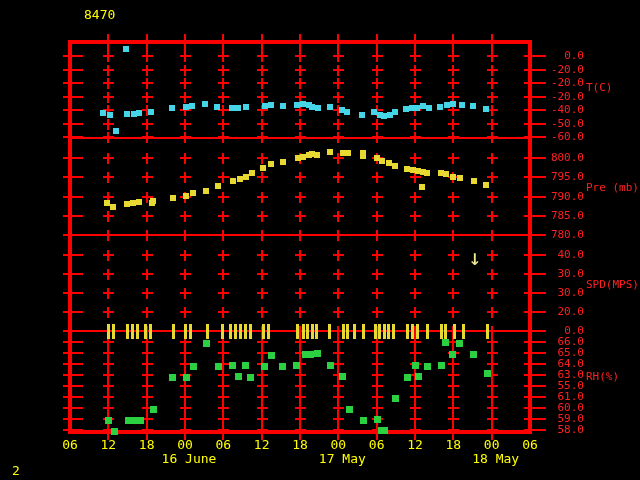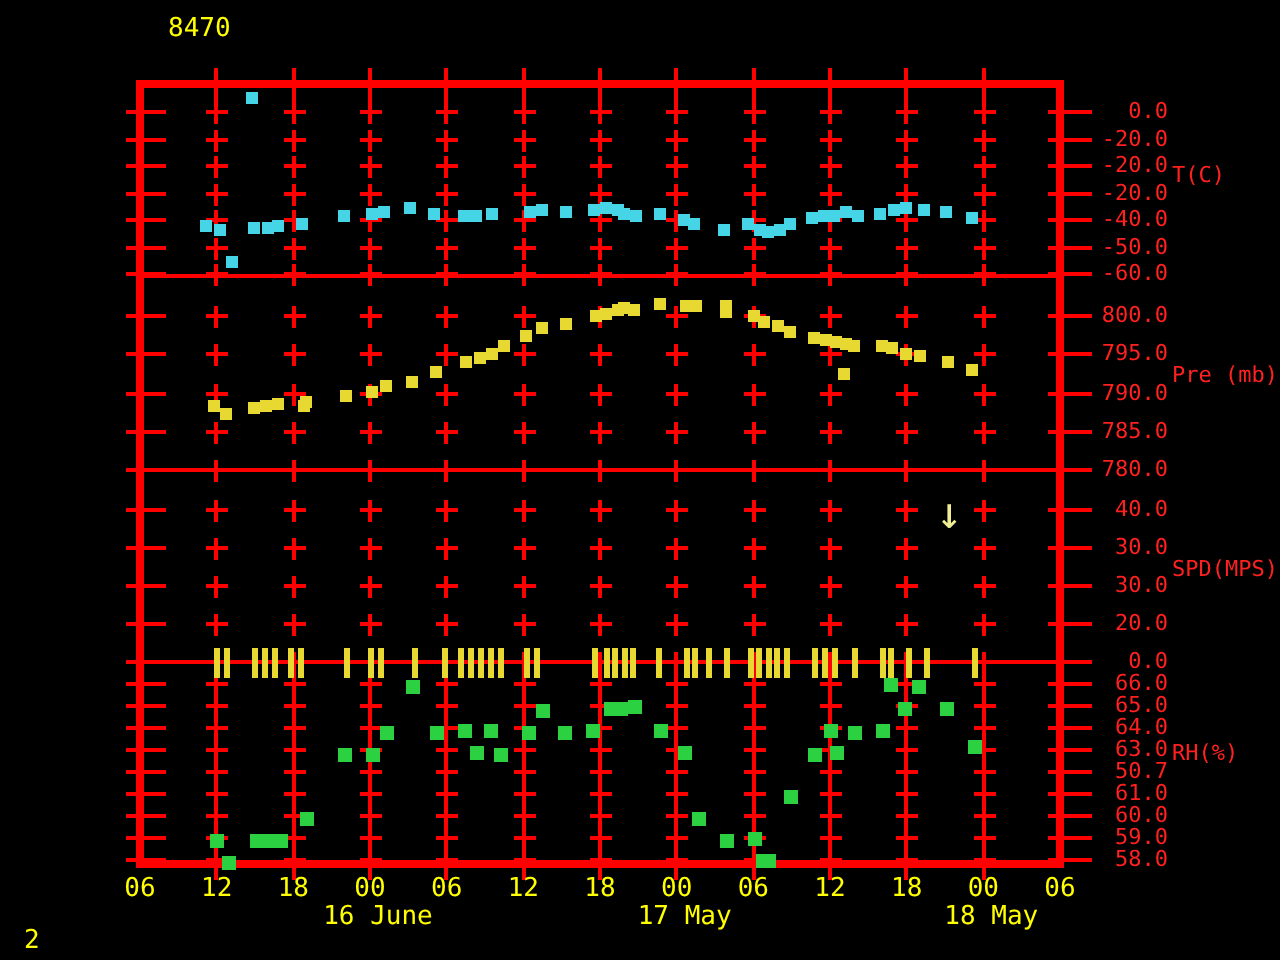--- a/index.html
+++ b/index.html
@@ -675,21 +675,21 @@
       <div class="abs" style="left: 524px; top: 352px; width: 22px; height: 2px; background: rgb(255, 0, 0);"></div>
       <div class="abs ytxt" style="left: 534px; top: 347px; width: 50px; text-align: right; color: rgb(255, 32, 32);">65.0</div>
       <div class="abs" style="left: 63px; top: 363px; width: 20px; height: 2px; background: rgb(255, 0, 0);"></div>
       <div class="abs" style="left: 524px; top: 363px; width: 22px; height: 2px; background: rgb(255, 0, 0);"></div>
       <div class="abs ytxt" style="left: 534px; top: 358px; width: 50px; text-align: right; color: rgb(255, 32, 32);">64.0</div>
       <div class="abs" style="left: 63px; top: 374px; width: 20px; height: 2px; background: rgb(255, 0, 0);"></div>
       <div class="abs" style="left: 524px; top: 374px; width: 22px; height: 2px; background: rgb(255, 0, 0);"></div>
       <div class="abs ytxt" style="left: 534px; top: 369px; width: 50px; text-align: right; color: rgb(255, 32, 32);">63.0</div>
       <div class="abs" style="left: 63px; top: 385px; width: 20px; height: 2px; background: rgb(255, 0, 0);"></div>
       <div class="abs" style="left: 524px; top: 385px; width: 22px; height: 2px; background: rgb(255, 0, 0);"></div>
-      <div class="abs ytxt" style="left: 534px; top: 380px; width: 50px; text-align: right; color: rgb(255, 32, 32);">50.7</div>
+      <div class="abs ytxt" style="left: 534px; top: 380px; width: 50px; text-align: right; color: rgb(255, 32, 32);">55.0</div>
       <div class="abs" style="left: 63px; top: 396px; width: 20px; height: 2px; background: rgb(255, 0, 0);"></div>
       <div class="abs" style="left: 524px; top: 396px; width: 22px; height: 2px; background: rgb(255, 0, 0);"></div>
       <div class="abs ytxt" style="left: 534px; top: 391px; width: 50px; text-align: right; color: rgb(255, 32, 32);">61.0</div>
       <div class="abs" style="left: 63px; top: 407px; width: 20px; height: 2px; background: rgb(255, 0, 0);"></div>
       <div class="abs" style="left: 524px; top: 407px; width: 22px; height: 2px; background: rgb(255, 0, 0);"></div>
       <div class="abs ytxt" style="left: 534px; top: 402px; width: 50px; text-align: right; color: rgb(255, 32, 32);">60.0</div>
       <div class="abs" style="left: 63px; top: 418px; width: 20px; height: 2px; background: rgb(255, 0, 0);"></div>
       <div class="abs" style="left: 524px; top: 418px; width: 22px; height: 2px; background: rgb(255, 0, 0);"></div>
       <div class="abs ytxt" style="left: 534px; top: 413px; width: 50px; text-align: right; color: rgb(255, 32, 32);">59.0</div>
       <div class="abs" style="left: 63px; top: 429px; width: 20px; height: 2px; background: rgb(255, 0, 0);"></div>

